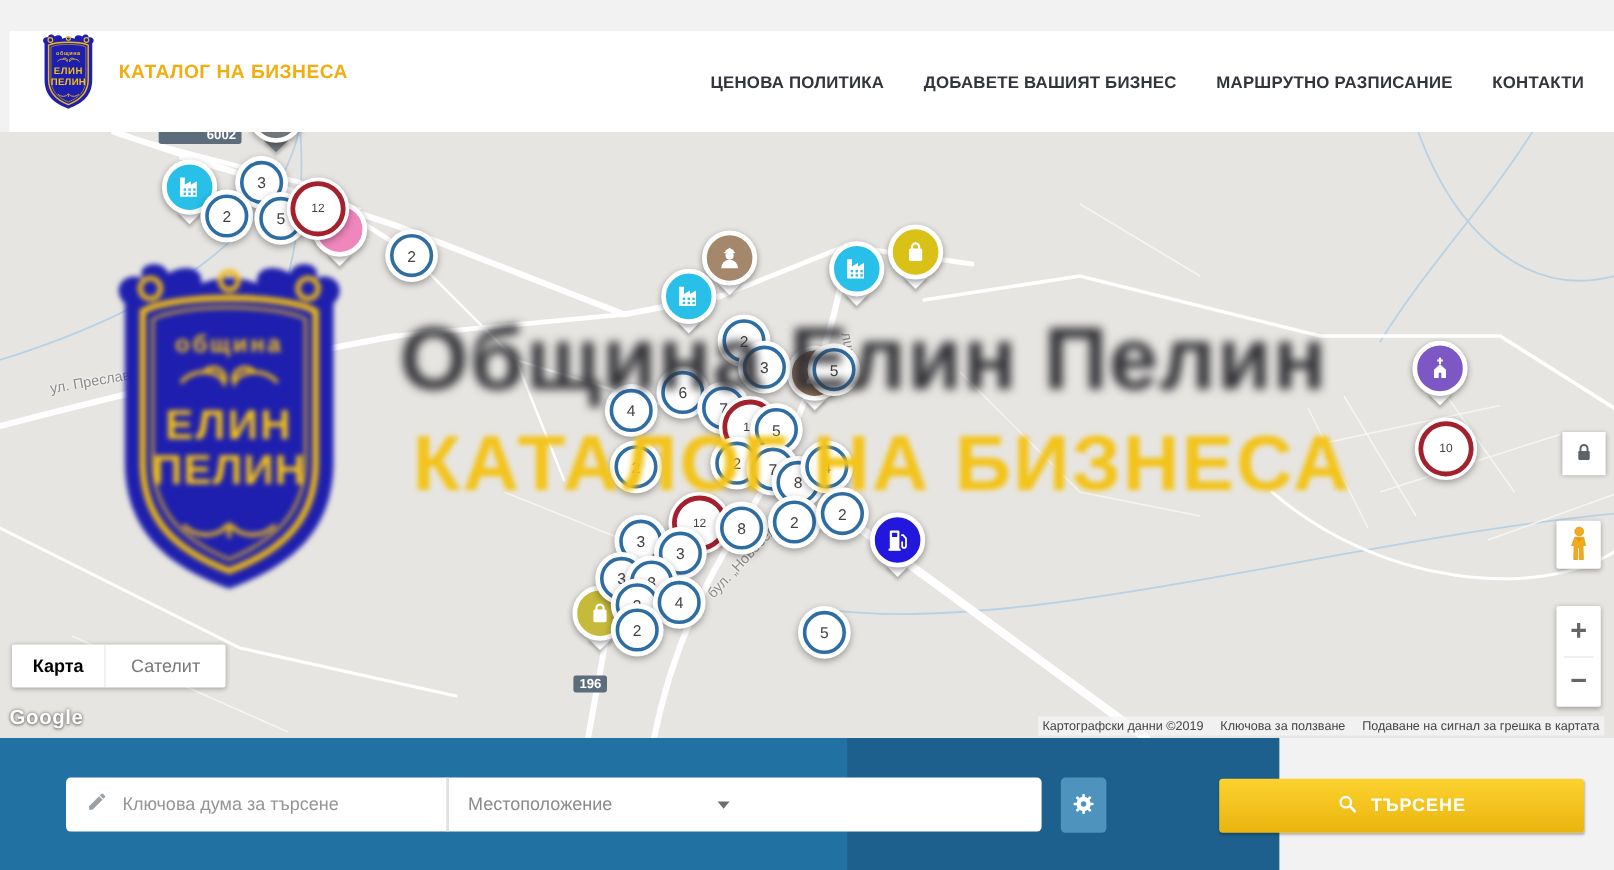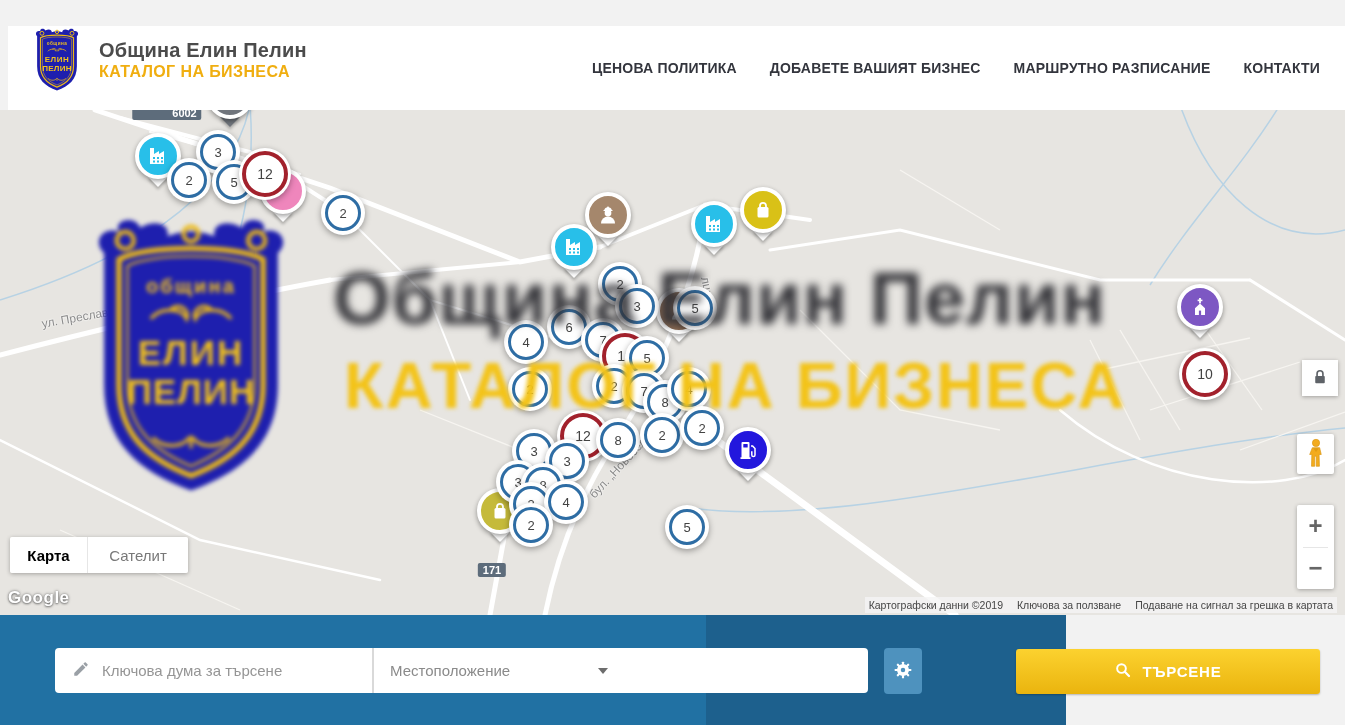--- a/index.html
+++ b/index.html
@@ -33,21 +33,21 @@
             box-shadow:0 2px 5px rgba(0,0,0,.4);display:flex;align-items:center;justify-content:center;}
   .pin-head svg{width:24px;height:24px;}
 
   .cluster{position:absolute;background:#fff;border-radius:50%;cursor:pointer;
            box-shadow:0 2px 6px rgba(0,0,0,.35);display:flex;align-items:center;justify-content:center;}
   .cluster-ring{border-radius:50%;display:flex;align-items:center;justify-content:center;
                 color:#434343;background:#fff;}
   .cluster.blue{width:44px;height:44px;}
   .cluster.blue .cluster-ring{width:30px;height:30px;border:3px solid #2e6da4;font-size:13px;}
   .cluster.red{width:52px;height:52px;}
-  .cluster.red .cluster-ring{width:38px;height:38px;border:4px solid #a2212c;font-size:14px;}
+  .cluster.red .cluster-ring{width:38px;height:38px;border:4px solid #a2212c;font-size:10px;}
 
   
   .watermark{position:absolute;inset:0;z-index:5;pointer-events:none;}
   .wm-crest{position:absolute;left:85px;top:106px;width:212px;height:282px;filter:blur(2px);}
   .wm-crest svg{width:100%;height:100%;}
   .wm-title{position:absolute;left:333px;top:146px;font-size:74px;font-weight:700;color:#323237;
             letter-spacing:1px;filter:blur(4px);white-space:nowrap;}
   .wm-subtitle{position:absolute;left:344px;top:238px;font-size:65px;font-weight:700;color:#f3c318;
                letter-spacing:2px;filter:blur(2px);white-space:nowrap;}
 
@@ -117,21 +117,20 @@
       <path d="M64,208 C76,220 94,216 98,208 M136,208 C124,220 106,216 102,208 M100,206 v12" stroke-width="3"></path>
     </g>
     <g fill="#f0c01c" font-family="Liberation Sans, sans-serif" font-weight="700" text-anchor="middle">
       <text x="100" y="72" font-size="19" letter-spacing="2">община</text>
       <text x="100" y="140" font-size="33" letter-spacing="2">ЕЛИН</text>
       <text x="100" y="176" font-size="33" letter-spacing="1">ПЕЛИН</text>
     </g>
   </svg>
         </span>
       <div class="brand-text">
-        <div class="brand-title">Община Елин Пелин</div>
         <div class="brand-subtitle">КАТАЛОГ НА БИЗНЕСА</div>
       </div>
     </div>
     <div class="nav">
       <a>ЦЕНОВА ПОЛИТИКА</a>
       <a>ДОБАВЕТЕ ВАШИЯТ БИЗНЕС</a>
       <a>МАРШРУТНО РАЗПИСАНИЕ</a>
       <a>КОНТАКТИ</a>
     </div>
   </div>
@@ -172,21 +171,21 @@
           <path d="M1090,230 L1140,330"></path>
         <path d="M800,200 L900,300 L1000,320"></path>
           <path d="M420,300 L520,340"></path>
         <path d="M60,420 L240,500"></path>
           <path d="M900,60 L1000,120"></path>
       </g>
     </svg>
 
     <div class="labels-layer">
         <span class="road-badge" style="left: 167px; top: 3px; transform: translate(-50%, -50%) rotate(0deg); padding-left: 40px;">6002</span>
-        <span class="road-badge" style="left: 492px; top: 460px; transform: translate(-50%, -50%) rotate(0deg);">171</span>
+        <span class="road-badge" style="left: 492px; top: 460px; transform: translate(-50%, -50%) rotate(0deg);">196</span>
         <span class="road-street" style="left: 75px; top: 208px; transform: translate(-50%, -50%) rotate(-10deg);">ул. Преслав</span>
         <span class="road-street" style="left: 618px; top: 358px; transform: translate(-50%, -50%) rotate(-47deg);">бул. „Новосел</span>
         <span class="road-street" style="left: 707px; top: 177px; transform: translate(-50%, -50%) rotate(78deg);">лци</span>
       </div>
     <div class="markers-layer">
         <div class="pin" style="left: 207px; top: -37px;">
           <span class="pin-tail" style="background:#70757c"></span>
           <span class="pin-head" style="background:#70757c;color:#70757c"></span>
         </div>
         <div class="pin" style="left: 135px; top: 23px;">

